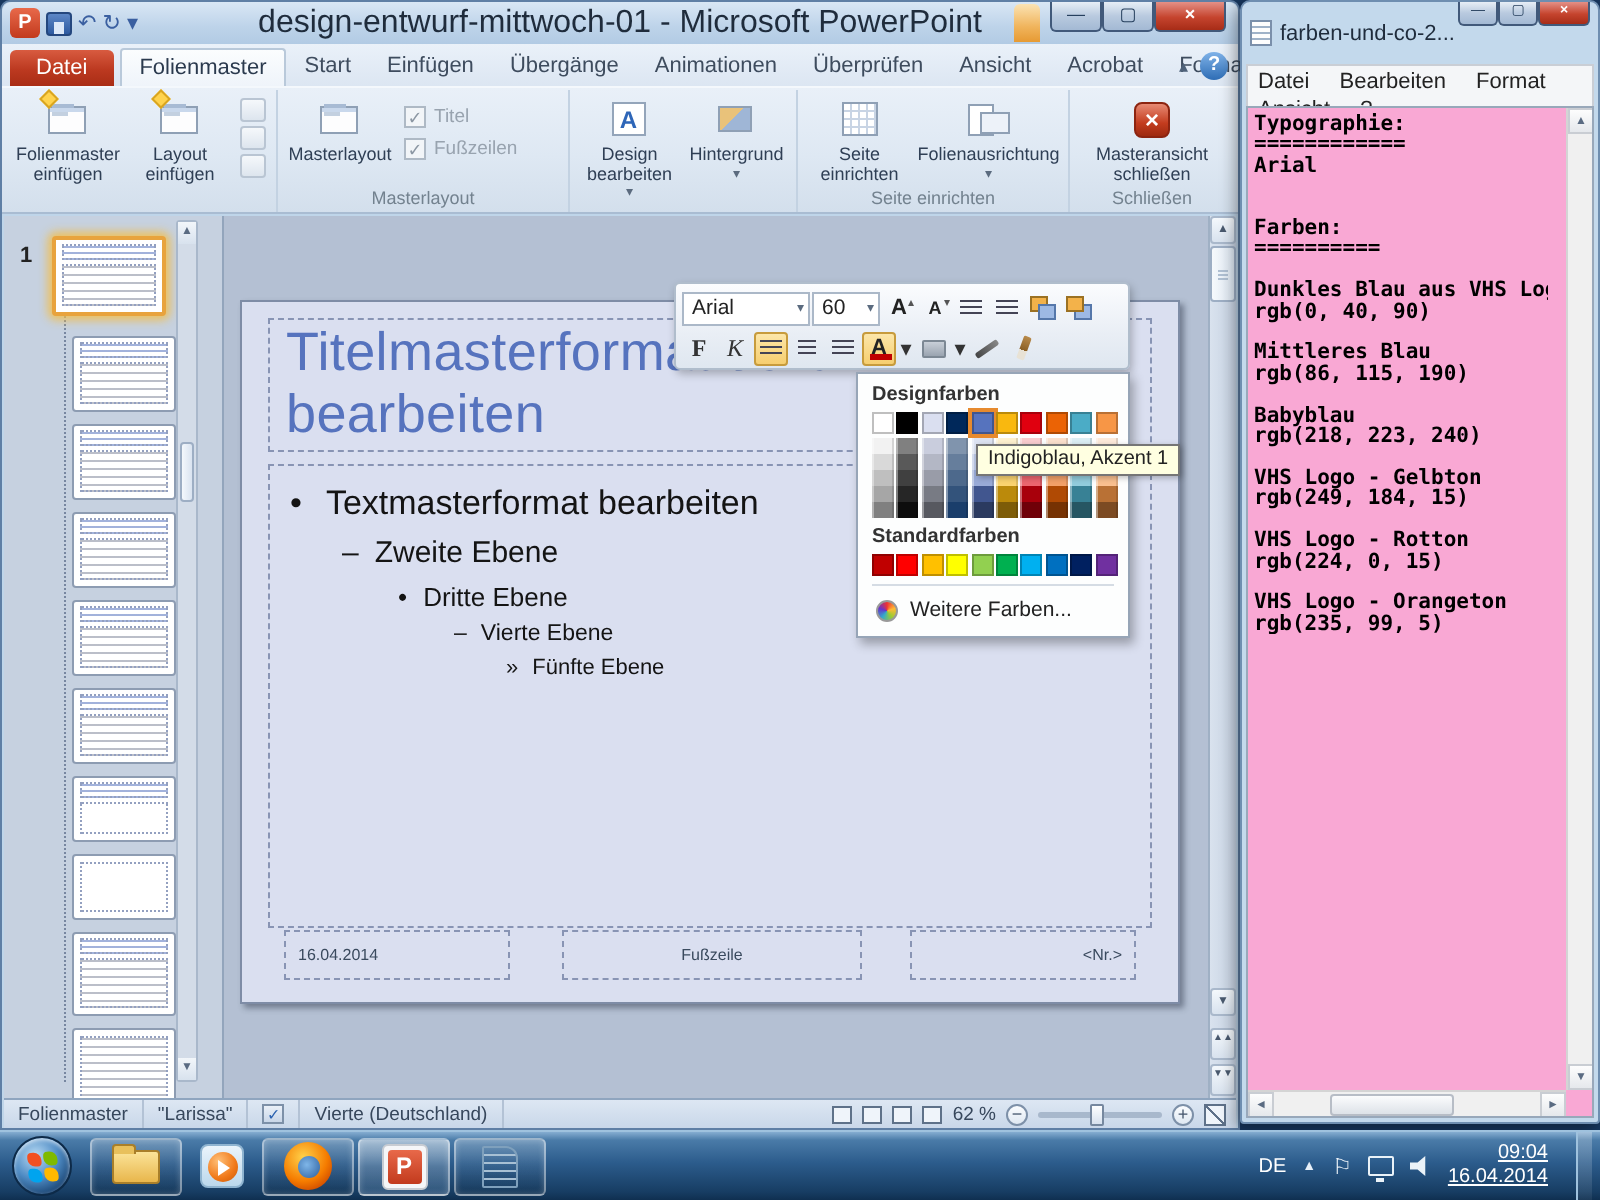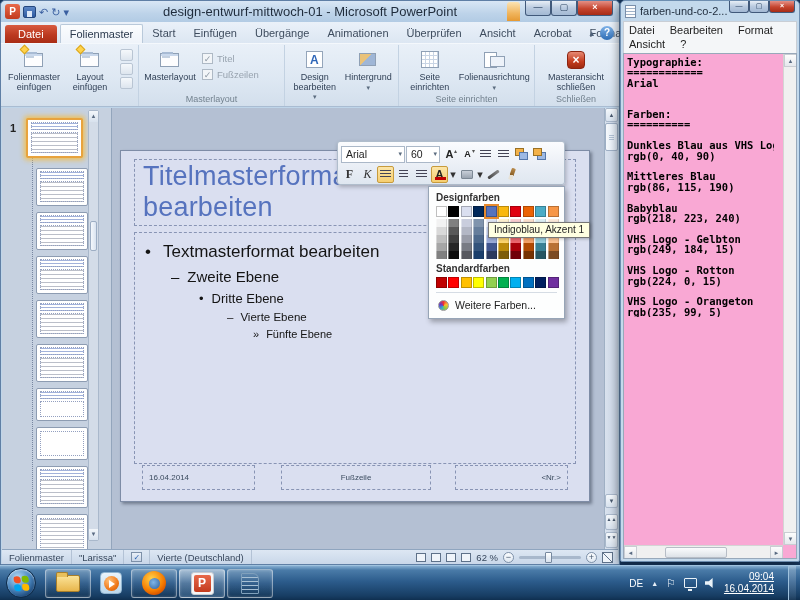--- a/index.html
+++ b/index.html
@@ -3,21 +3,21 @@
 <meta charset="utf-8">
 <style>
   * { margin:0; padding:0; box-sizing:border-box; }
   html,body { width:800px; height:600px; overflow:hidden; font-family:"Liberation Sans",sans-serif; }
   #desktop { position:relative; width:800px; height:600px; background:#17375E; overflow:hidden; }
   .win { position:absolute; }
 
   
   #pp { left:0; top:0; width:620px; height:565px; background:#BFD5E9; border:1px solid #5F7FA5; border-radius:5px 5px 0 0; }
   .pp-title { height:21px; background:linear-gradient(#D9E7F5,#BDD3E9 60%,#B2CBE4); border-radius:5px 5px 0 0; display:flex; align-items:center; position:relative; }
-  .pp-titletext { position:absolute; left:0; right:0; text-align:center; font-size:13px; color:#1F2C3C; }
+  .pp-titletext { position:absolute; left:0; right:0; text-align:center; font-size:16px; color:#1F2C3C; }
   .qat { display:flex; align-items:center; gap:3px; padding-left:4px; z-index:2; }
   .qat .g { font-size:11px; color:#3A5FA0; line-height:14px; }
   .qat-pp { width:15px; height:15px; background:linear-gradient(#E8694A,#C23A1D); border-radius:3px; color:#fff; font-weight:bold; font-size:10px; text-align:center; line-height:15px; }
   .qat-save { width:13px; height:12px; background:linear-gradient(#5D87C6,#2D5AA0); border:1px solid #24477E; border-radius:2px; position:relative; }
   .qat-save:after { content:""; position:absolute; left:3px; top:4px; width:5px; height:6px; background:#DCE8F8; }
   .winbtns { position:absolute; right:6px; top:0; display:flex; z-index:2; }
   .wbtn { width:26px; height:15px; border:1px solid #41597A; border-top:none; background:linear-gradient(#E7EEF6,#B9CADF 50%,#A3B9D4); color:#27405E; font-size:9px; text-align:center; line-height:13px; border-radius:0 0 3px 3px; }
   .wbtn.close { background:linear-gradient(#E49086,#C5442E 55%,#A72C17); color:#fff; width:36px; font-weight:bold; }
   .ctx-sliver { position:absolute; left:506px; top:1px; width:13px; height:19px; background:linear-gradient(#FBE3B3,#F0B45C 60%,#E69A33); border-radius:3px 3px 0 0; z-index:1; }
 
@@ -131,21 +131,21 @@
   .spellic { width:11px; height:10px; background:linear-gradient(#EAF0F8,#C9D6E8); border:1px solid #7D90A8; color:#2C62B0; font-size:8px; line-height:9px; text-align:center; }
   .st-right { margin-left:auto; display:flex; align-items:center; gap:5px; padding-right:5px; }
   .viewic { width:10px; height:9px; border:1px solid #5E7189; background:#EFF4FA; }
   .zbtn { width:11px; height:11px; border:1px solid #7D90A8; border-radius:50%; background:linear-gradient(#FAFCFE,#DFE8F2); text-align:center; line-height:9px; font-size:9px; color:#44556B; }
   .ztrack { width:62px; height:3px; background:#A8B8CC; border-radius:2px; position:relative; }
   .zthumb { position:absolute; left:26px; top:-4px; width:7px; height:11px; background:linear-gradient(#FDFEFE,#D7E1EE); border:1px solid #76889F; border-radius:1px; }
   .fitic { width:11px; height:11px; border:1px solid #5E7189; background:#EFF4FA; background-image:linear-gradient(45deg,transparent 46%,#5E7189 46% 54%,transparent 54%); }
 
   
   #np { left:620px; top:0; width:180px; height:562px; background:#C3D9EC; border:1px solid #6E8EB0; border-radius:5px 5px 2px 2px; box-shadow:-2px 2px 8px rgba(0,0,0,.4); }
-  .np-title { height:20px; display:flex; align-items:center; padding:2px 4px; position:relative; }
+  .np-title { height:31px; display:flex; align-items:center; padding:2px 4px; position:relative; }
   .np-ic { width:11px; height:13px; background:#FDFDFD; border:1px solid #7A8FAA; margin-right:4px; background-image:repeating-linear-gradient(to bottom,transparent 0 2px,#9FB2C8 2px 3px); }
   .np-titletext { font-size:11px; color:#1F2C3C; white-space:nowrap; overflow:hidden; }
   .np-btns { position:absolute; right:4px; top:0; display:flex; }
   .np-btns .wbtn { width:20px; height:12px; font-size:7px; line-height:10px; }
   .np-btns .wbtn.close { width:26px; }
   .np-menu { margin:0 2px; background:#F4F6F8; border:1px solid #C9CED5; border-bottom:1px solid #AEB4BC; font-size:11px; color:#222; padding:1px 5px 2px; line-height:14px; }
   .np-menu span { margin-right:12px; }
   .np-body { position:absolute; top:52px; left:2px; right:2px; bottom:2px; background:#f9a8d4; border:1px solid #98A8BA; overflow:hidden;font-weight:bold; }
   .np-text { font-family:"DejaVu Sans Mono",monospace; font-size:10.5px; line-height:10.4px; color:#000; padding:3px 0 0 3px; width:150px; overflow:hidden; white-space:pre; }
   .np-vscroll { position:absolute; right:0; top:0; bottom:13px; width:13px; background:#F0F0F0; border-left:1px solid #D4D4D4; }

